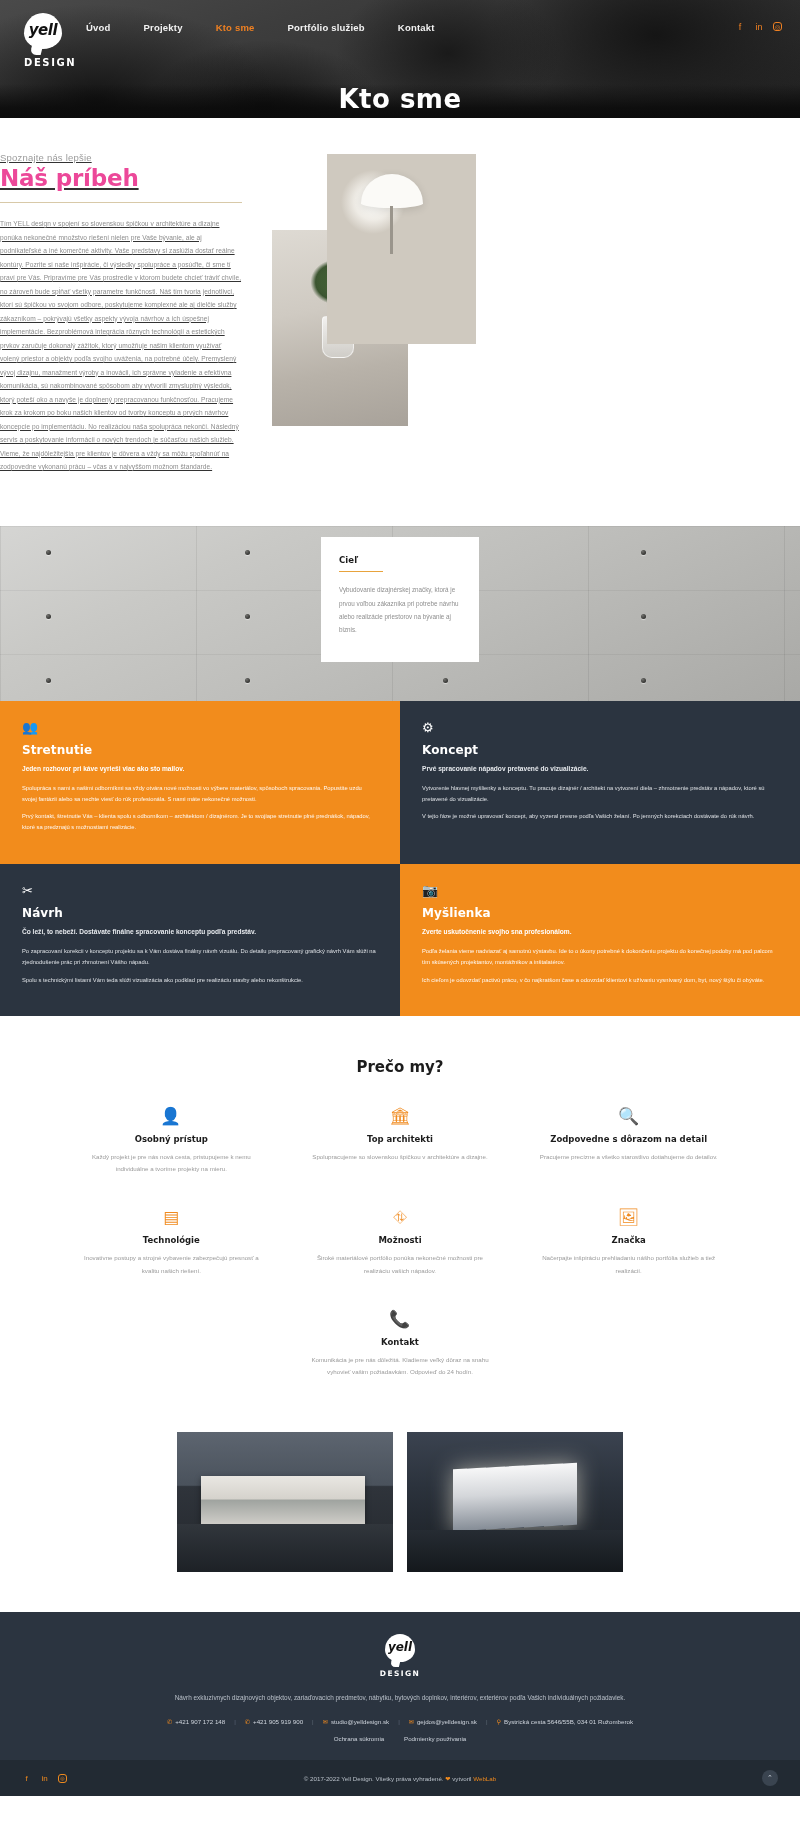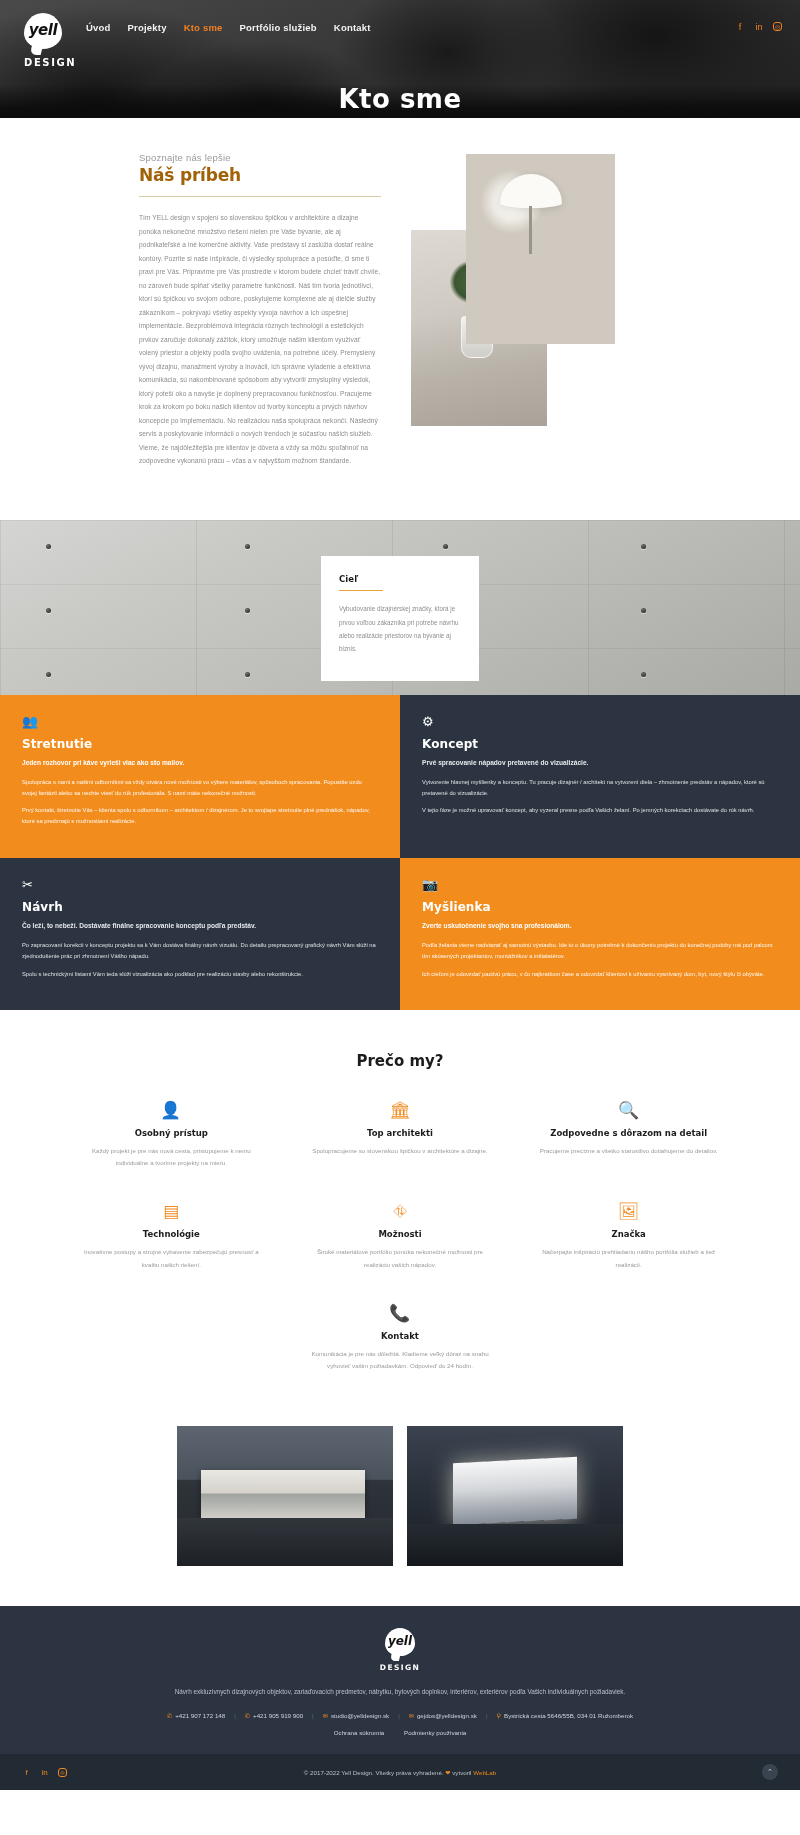--- a/index.html
+++ b/index.html
@@ -51,21 +51,21 @@
   .logo-bubble span {
     font-family: "DejaVu Sans", sans-serif;
     font-style: italic; font-weight: 700; font-size: 15px;
     color: #111; letter-spacing: -.4px; margin-top: -2px;
   }
   .logo-word {
     margin-top: 8px; color: #fff;
     font-size: 10px; font-weight: 700; letter-spacing: 1.6px;
     font-family: "DejaVu Sans", sans-serif;
   }
-  .nav-links { display: flex; gap: 17px; padding-top: 9px; text-align: center; }
+  .nav-links { display: flex; gap: 33px; padding-top: 9px; text-align: center; }
   .nav-links a {
     color: #f2f2f2; text-decoration: none;
     font-size: 9.5px; font-weight: 700; letter-spacing: .2px;
     white-space: nowrap;
   }
   .nav-links a.active { color: #ef8022; }
   .nav-social { margin-left: auto; display: flex; gap: 9px; padding-top: 9px; }
   .nav-social i {
     color: #ef8022; font-style: normal; font-size: 9px;
     width: 10px; height: 10px; display: flex; align-items: center; justify-content: center;
@@ -80,24 +80,24 @@
     font-size: 26px; font-weight: 700; letter-spacing: .5px;
     margin-top: 16px;
     font-family: "DejaVu Sans", sans-serif;
   }
 
   
   .story {
     display: flex; padding: 34px 0 52px 0;
     max-width: 800px;
   }
-  .story-left { width: 260px; margin-left: 139px; padding-right: 18px; }
+  .story-left { width: 260px; padding-right: 18px; text-decoration: underline; }
   .eyebrow { font-size: 9.5px; color: #9a9a9a; letter-spacing: .2px; margin-bottom: 2px; }
   .story-h2 {
-    font-size: 17px; font-weight: 700; color: #a16207; letter-spacing: -.2px;
+    font-size: 23px; font-weight: 700; color: #ec4899; letter-spacing: -.2px;
     font-family: "DejaVu Sans", sans-serif;
   }
   .rule { width: 100%; height: 1px; background: #d8c9a8; margin: 11px 0 14px 0; }
   .story-p {
     font-size: 6.6px; line-height: 2.05; color: #8c8c8c; text-align: left;
     letter-spacing: .05px;
   }
   .story-right { position: relative; width: 175px; margin-left: 12px; }
   .photo {
     position: absolute;
@@ -151,21 +151,21 @@
   }
   .dots { position: absolute; inset: 0; }
   .dot {
     position: absolute; width: 5px; height: 5px; border-radius: 50%;
     background: radial-gradient(circle at 35% 30%, #6f6f6c, #1d1d1b);
     box-shadow: 0 1px 1px rgba(255,255,255,.5);
   }
   .cards {
     position: relative; z-index: 3;
     display: flex; justify-content: center; 
-    padding-top: 36px;
+    padding-top: 11px;
   }
   .card {
     width: 158px; height: 125px; background: #fff;
     padding: 18px 18px 0 18px;
   }
   .card h3 {
     font-size: 8.5px; font-weight: 700; color: #1c1c1c; letter-spacing: .1px;
     font-family: "DejaVu Sans", sans-serif;
   }
   .card .uline { width: 44px; height: 1.5px; background: #e8a33d; margin: 6px 0 11px 0; }

